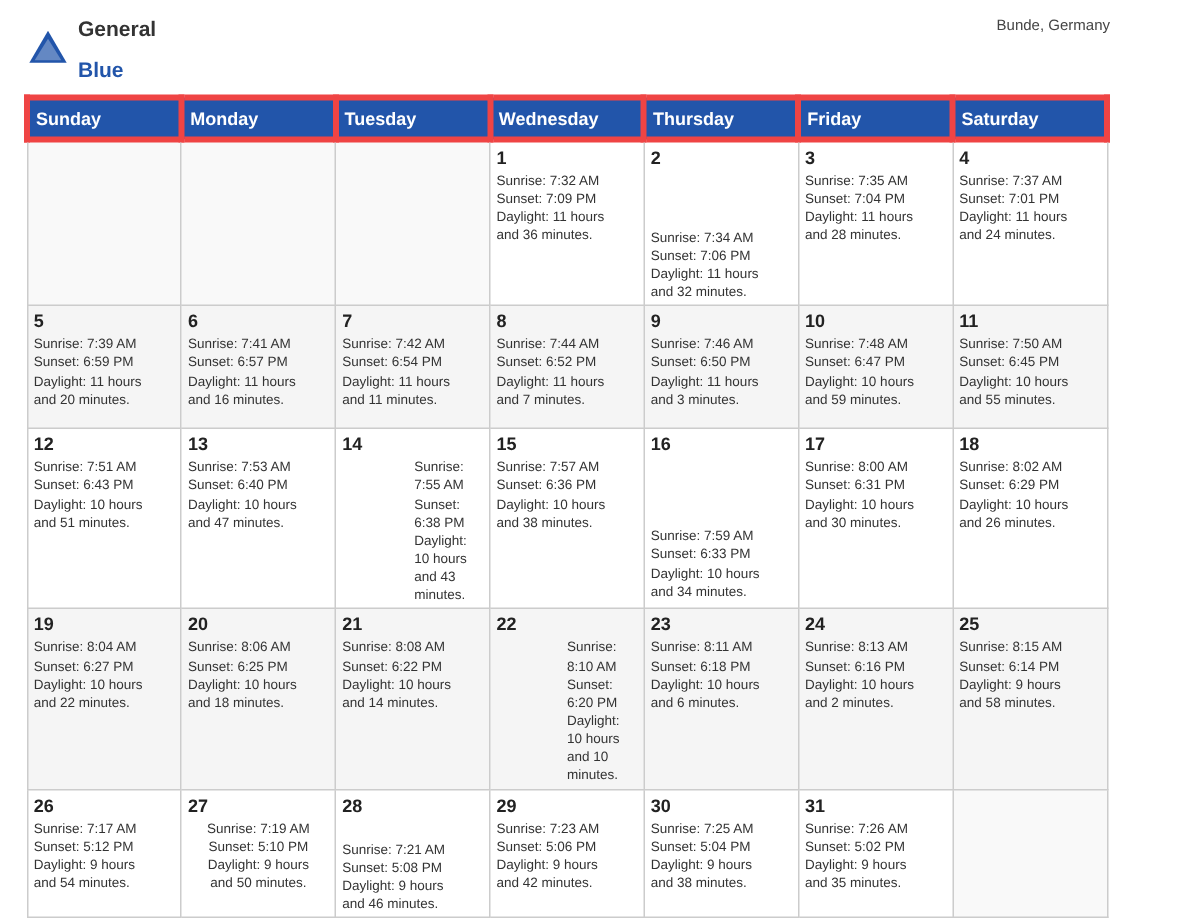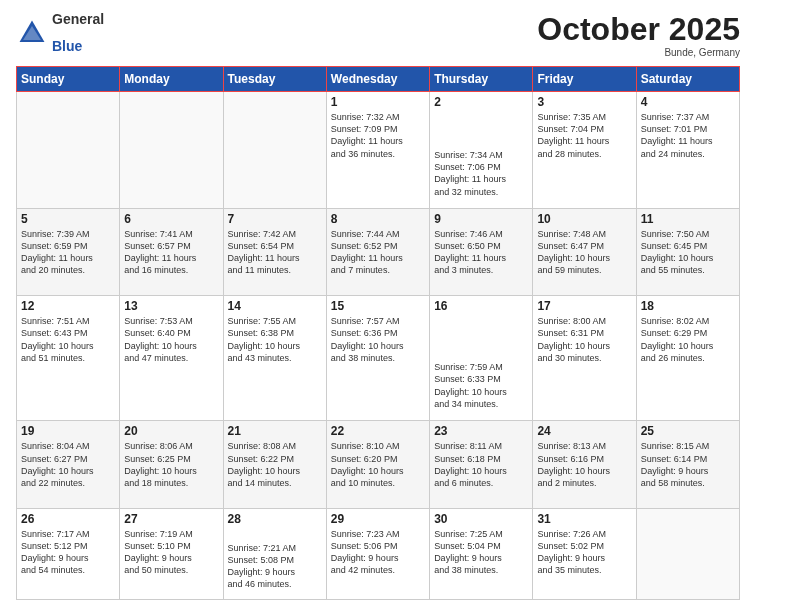--- a/index.html
+++ b/index.html
@@ -61,21 +61,21 @@
       width: 100%;
       table-layout: fixed;
     }
     .calendar th {
       background: #2255aa;
       color: #fff;
       font-size: 12px;
       font-weight: bold;
       padding: 5px 4px;
       text-align: left;
-      border: 1px solid #ef4444;
+      border: 4px solid #ef4444;
     }
     .calendar td {
       border: 1px solid #ccc;
       vertical-align: top;
       padding: 3px 4px;
       font-size: 9.5px;
       color: #333;
       height: 82px;
     }
     .calendar td.empty {
@@ -105,21 +105,20 @@
       <svg class="logo-icon" viewBox="0 0 36 36">
         <polygon points="18,4 32,28 4,28" fill="#2255aa"></polygon>
         <polygon points="18,10 28,26 8,26" fill="#fff" opacity="0.3"></polygon>
       </svg>
       <div class="logo-text">
         <span class="logo-general">General</span>
         <span class="logo-blue">Blue</span>
       </div>
     </div>
     <div class="title-block">
-      <div class="month-title">October 2025</div>
       <div class="location">Bunde, Germany</div>
     </div>
   </div>
 
   <table class="calendar">
     <thead>
       <tr>
         <th>Sunday</th>
         <th>Monday</th>
         <th>Tuesday</th>
@@ -224,21 +223,21 @@
           </td>
           <td>
             <div class="day-num">13</div>
             <div class="day-info" style="white-space: pre-line;">Sunrise: 7:53 AM
 Sunset: 6:40 PM
 Daylight: 10 hours
 and 47 minutes.</div>
           </td>
           <td>
             <div class="day-num">14</div>
-            <div class="day-info" style="white-space: pre-line;">Sunrise: 7:55 AM
+            <div class="day-info" style="white-space: pre-line; margin-left: 48px;">Sunrise: 7:55 AM
 Sunset: 6:38 PM
 Daylight: 10 hours
 and 43 minutes.</div>
           </td>
           <td>
             <div class="day-num">15</div>
             <div class="day-info" style="white-space: pre-line;">Sunrise: 7:57 AM
 Sunset: 6:36 PM
 Daylight: 10 hours
 and 38 minutes.</div>
@@ -282,21 +281,21 @@
           </td>
           <td>
             <div class="day-num">21</div>
             <div class="day-info" style="white-space: pre-line;">Sunrise: 8:08 AM
 Sunset: 6:22 PM
 Daylight: 10 hours
 and 14 minutes.</div>
           </td>
           <td>
             <div class="day-num">22</div>
-            <div class="day-info" style="white-space: pre-line;">Sunrise: 8:10 AM
+            <div class="day-info" style="white-space: pre-line; margin-left: 47px;">Sunrise: 8:10 AM
 Sunset: 6:20 PM
 Daylight: 10 hours
 and 10 minutes.</div>
           </td>
           <td>
             <div class="day-num">23</div>
             <div class="day-info" style="white-space: pre-line;">Sunrise: 8:11 AM
 Sunset: 6:18 PM
 Daylight: 10 hours
 and 6 minutes.</div>
@@ -319,21 +318,21 @@
         <tr>
           <td>
             <div class="day-num">26</div>
             <div class="day-info" style="white-space: pre-line;">Sunrise: 7:17 AM
 Sunset: 5:12 PM
 Daylight: 9 hours
 and 54 minutes.</div>
           </td>
           <td>
             <div class="day-num">27</div>
-            <div class="day-info" style="white-space: pre-line;">Sunrise: 7:19 AM
+            <div class="day-info" style="white-space: pre-line; text-align: center;">Sunrise: 7:19 AM
 Sunset: 5:10 PM
 Daylight: 9 hours
 and 50 minutes.</div>
           </td>
           <td>
             <div class="day-num">28</div>
             <div class="day-info" style="white-space: pre-line; margin-top: 16px;">Sunrise: 7:21 AM
 Sunset: 5:08 PM
 Daylight: 9 hours
 and 46 minutes.</div>

